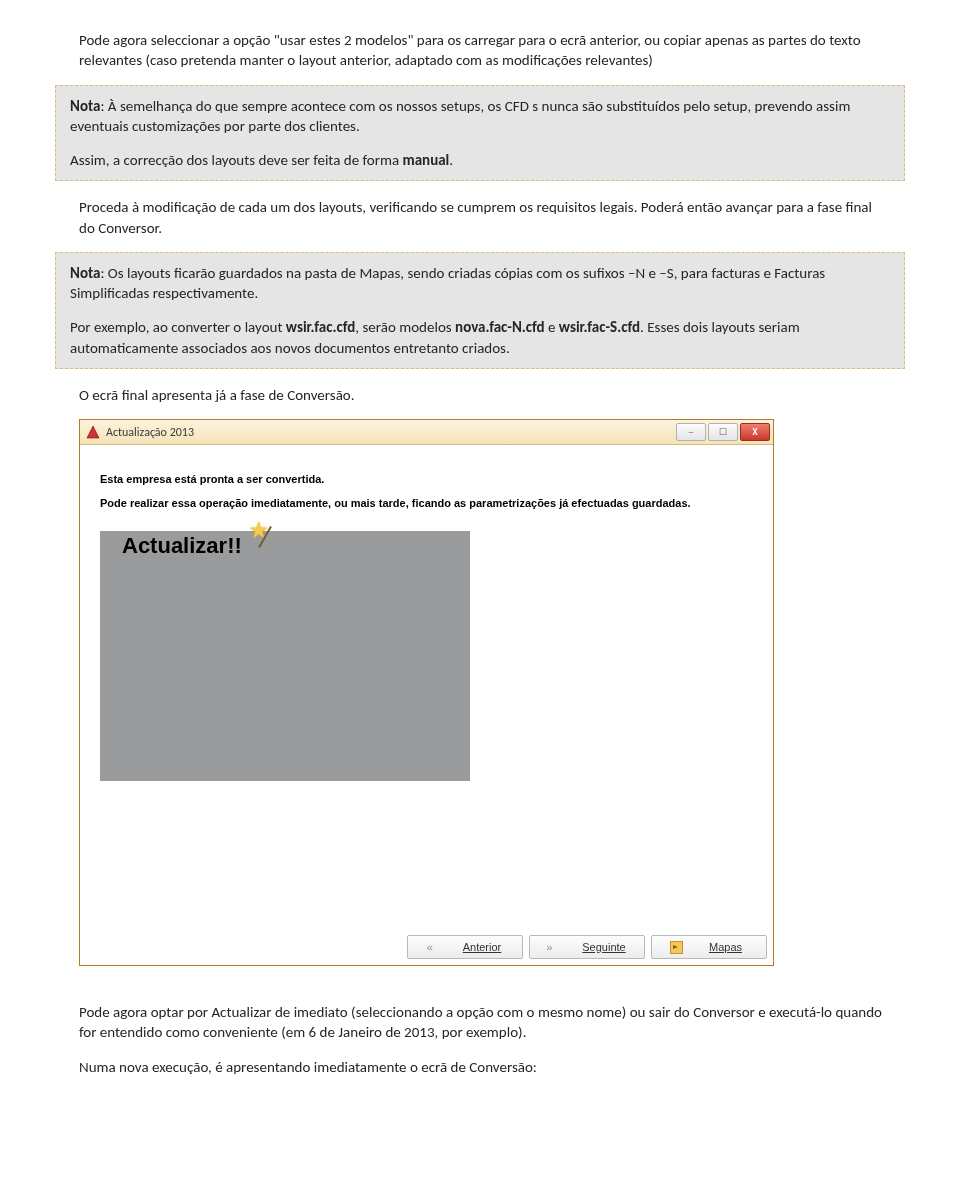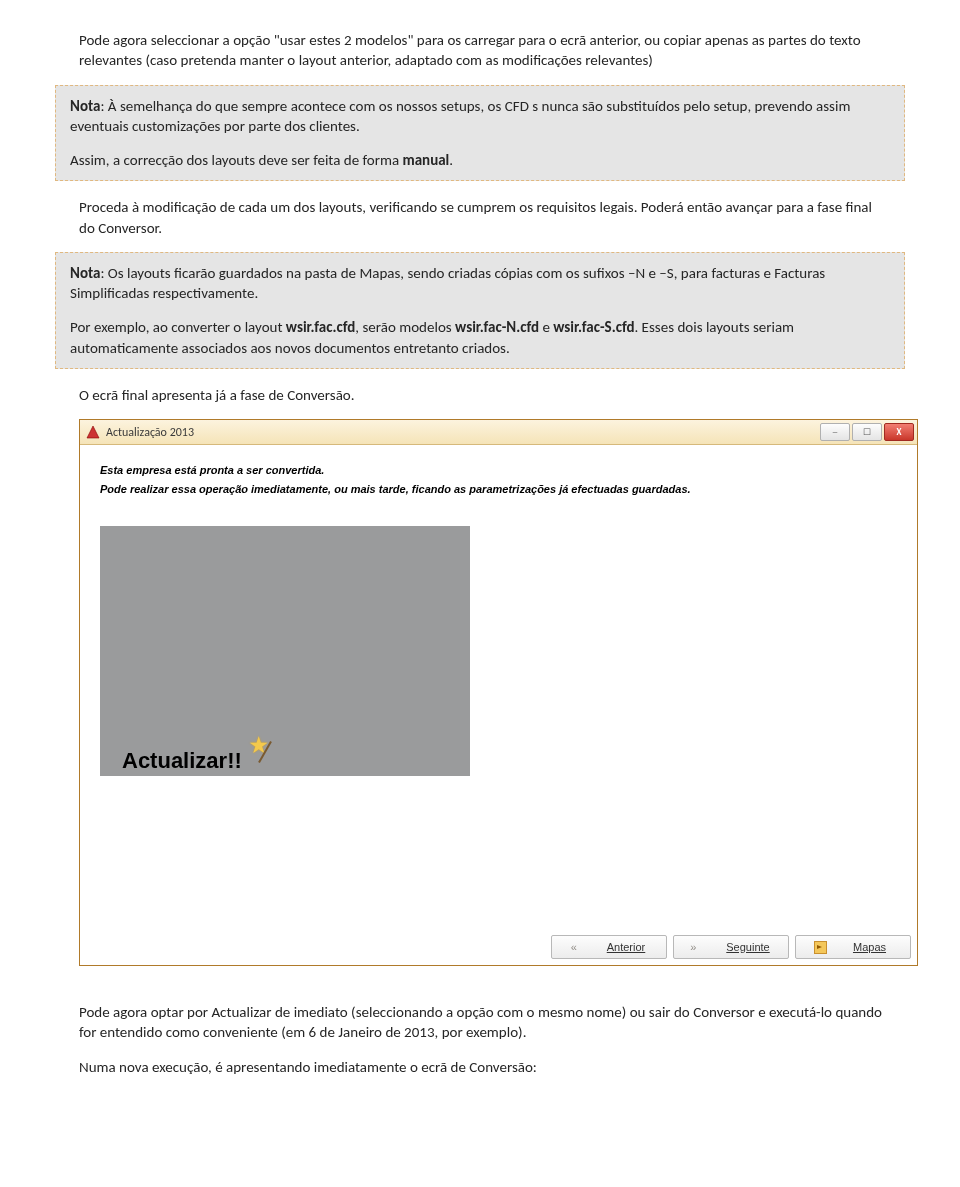--- a/index.html
+++ b/index.html
@@ -22,21 +22,21 @@
     margin: 0 0 16px 0;
   }
   .note-box p:last-child { margin-bottom: 2px; }
   .b { font-weight: bold; }
 
   
   .dialog {
     border: 1px solid #B07A2A;
     background: #f9a8d4;
     margin: 0 0 36px 24px;
-    width: 839px;
+    width: 695px;
     box-sizing: border-box;
   }
   .dlg-title {
     background: linear-gradient(to bottom, #FCF3DE 0%, #F5E4B8 100%);
     border-bottom: 1px solid #D6B97B;
     height: 24px;
     display: flex;
     align-items: center;
     padding: 0 3px 0 6px;
     font-size: 12px;
@@ -66,29 +66,29 @@
   .dlg-body {
     background: #fff;
     padding: 18px 20px 0 20px;
     font-family: Verdana, Arial, sans-serif;
     font-size: 11px;
     color: #000;
     height: 520px;
     box-sizing: border-box;
     position: relative;
   }
-  .dlg-body p { margin: 0 0 4px 0; font-style: italic; }
+  .dlg-body p { margin: 9px 0 4px 0; }
   .graybox {
     width: 370px;
     height: 250px;
     background: #9a9b9c;
-    margin-top: 29px;
+    margin-top: 20px;
     position: relative;
     display: flex;
-    align-items: flex-end;
+    align-items: flex-start;
   }
   .graybox-label {
     font-family: Arial, sans-serif;
     font-size: 22px;
     font-weight: bold;
     color: #000;
     margin-left: 22px;
     display: flex;
     align-items: flex-start;
   }
@@ -170,21 +170,21 @@
   </p>
 </div>
 
 <p class="indent">Proceda à modificação de cada um dos layouts, verificando se cumprem os requisitos legais. Poderá então avançar para a fase final do Conversor.</p>
 
 <div class="note-box">
   <p>
     <span class="b">Nota</span><span>: Os layouts ficarão guardados na pasta de Mapas, sendo criadas cópias com os sufixos –N e –S, para facturas e Facturas Simplificadas respectivamente.</span>
   </p>
   <p>
-    <span>Por exemplo, ao converter o layout </span><span class="b">wsir.fac.cfd</span><span>, serão modelos </span><span class="b">wsir.fac-N.cfd</span><span> e </span><span class="b">wsir.fac-S.cfd</span><span>. Esses dois layouts seriam automaticamente associados aos novos documentos entretanto criados.</span>
+    <span>Por exemplo, ao converter o layout </span><span class="b">wsir.fac.cfd</span><span>, serão modelos </span><span class="b">nova.fac-N.cfd</span><span> e </span><span class="b">wsir.fac-S.cfd</span><span>. Esses dois layouts seriam automaticamente associados aos novos documentos entretanto criados.</span>
   </p>
 </div>
 
 <p class="indent">O ecrã final apresenta já a fase de Conversão.</p>
 
 <div class="dialog">
   <div class="dlg-title">
     <span class="ico">
       <svg viewBox="0 0 14 14" width="14" height="14">
           <polygon points="7,1 13,13 1,13" fill="#C33" stroke="#800" stroke-width="0.6"></polygon>

